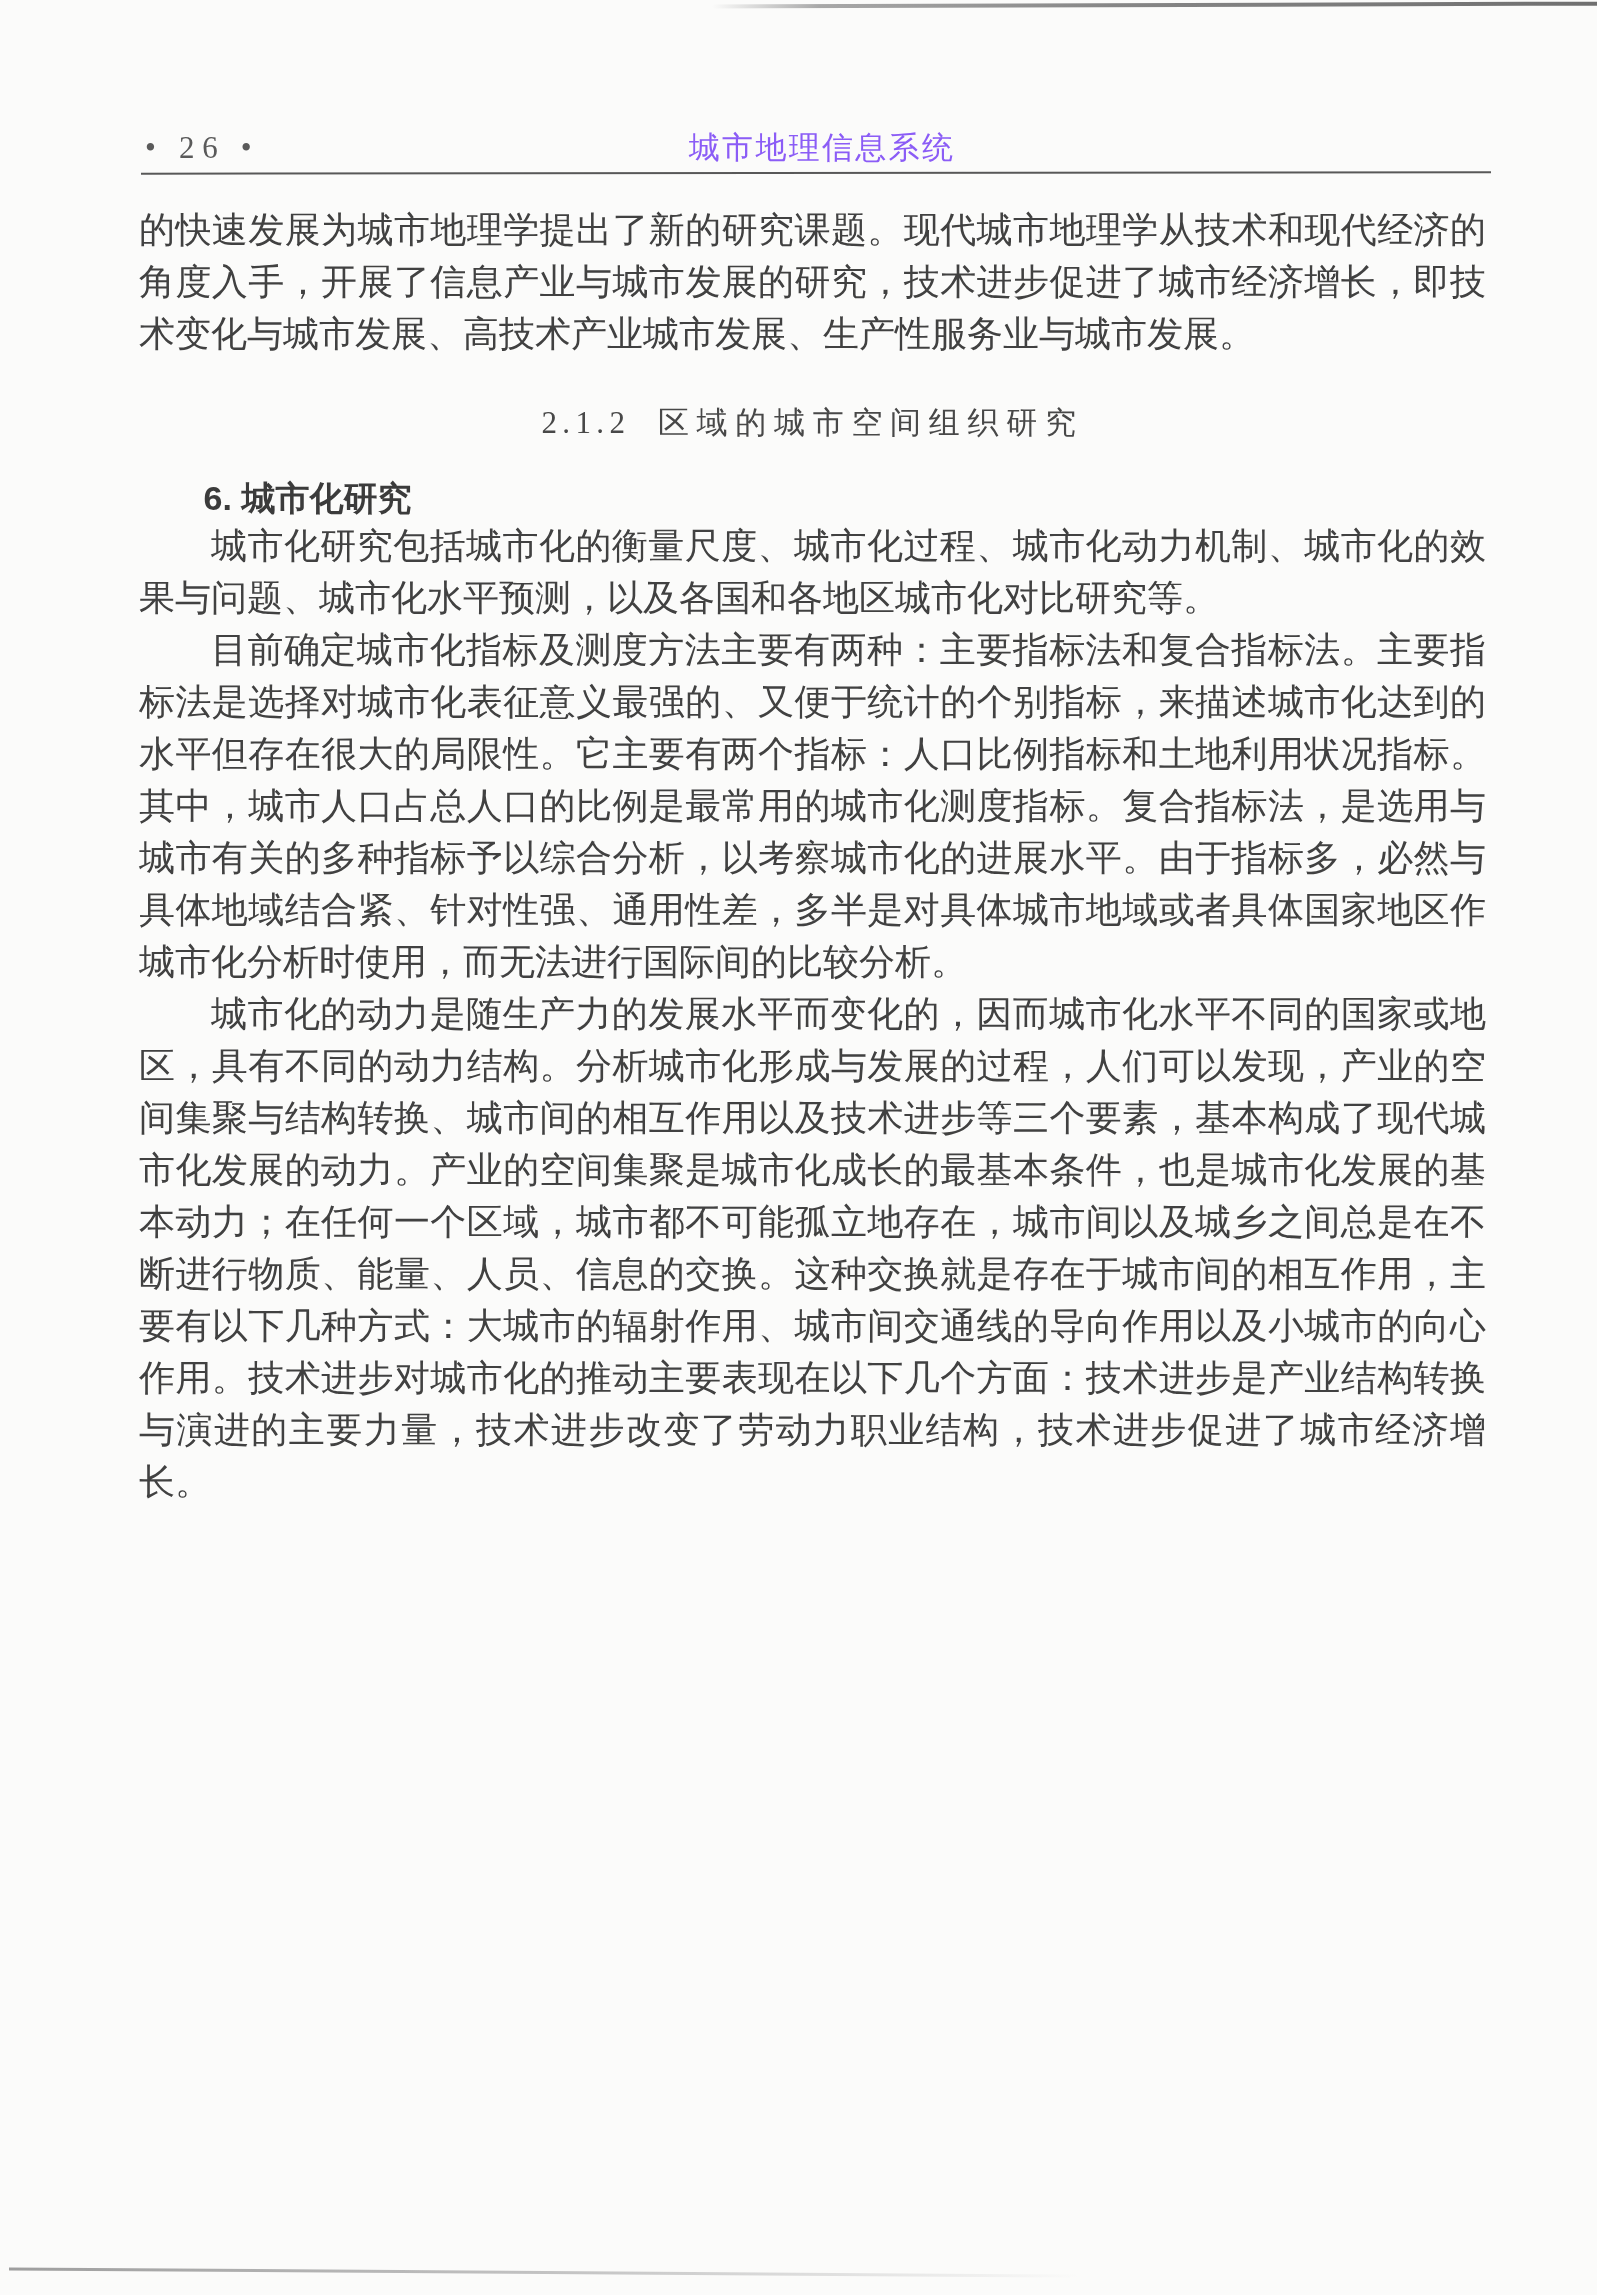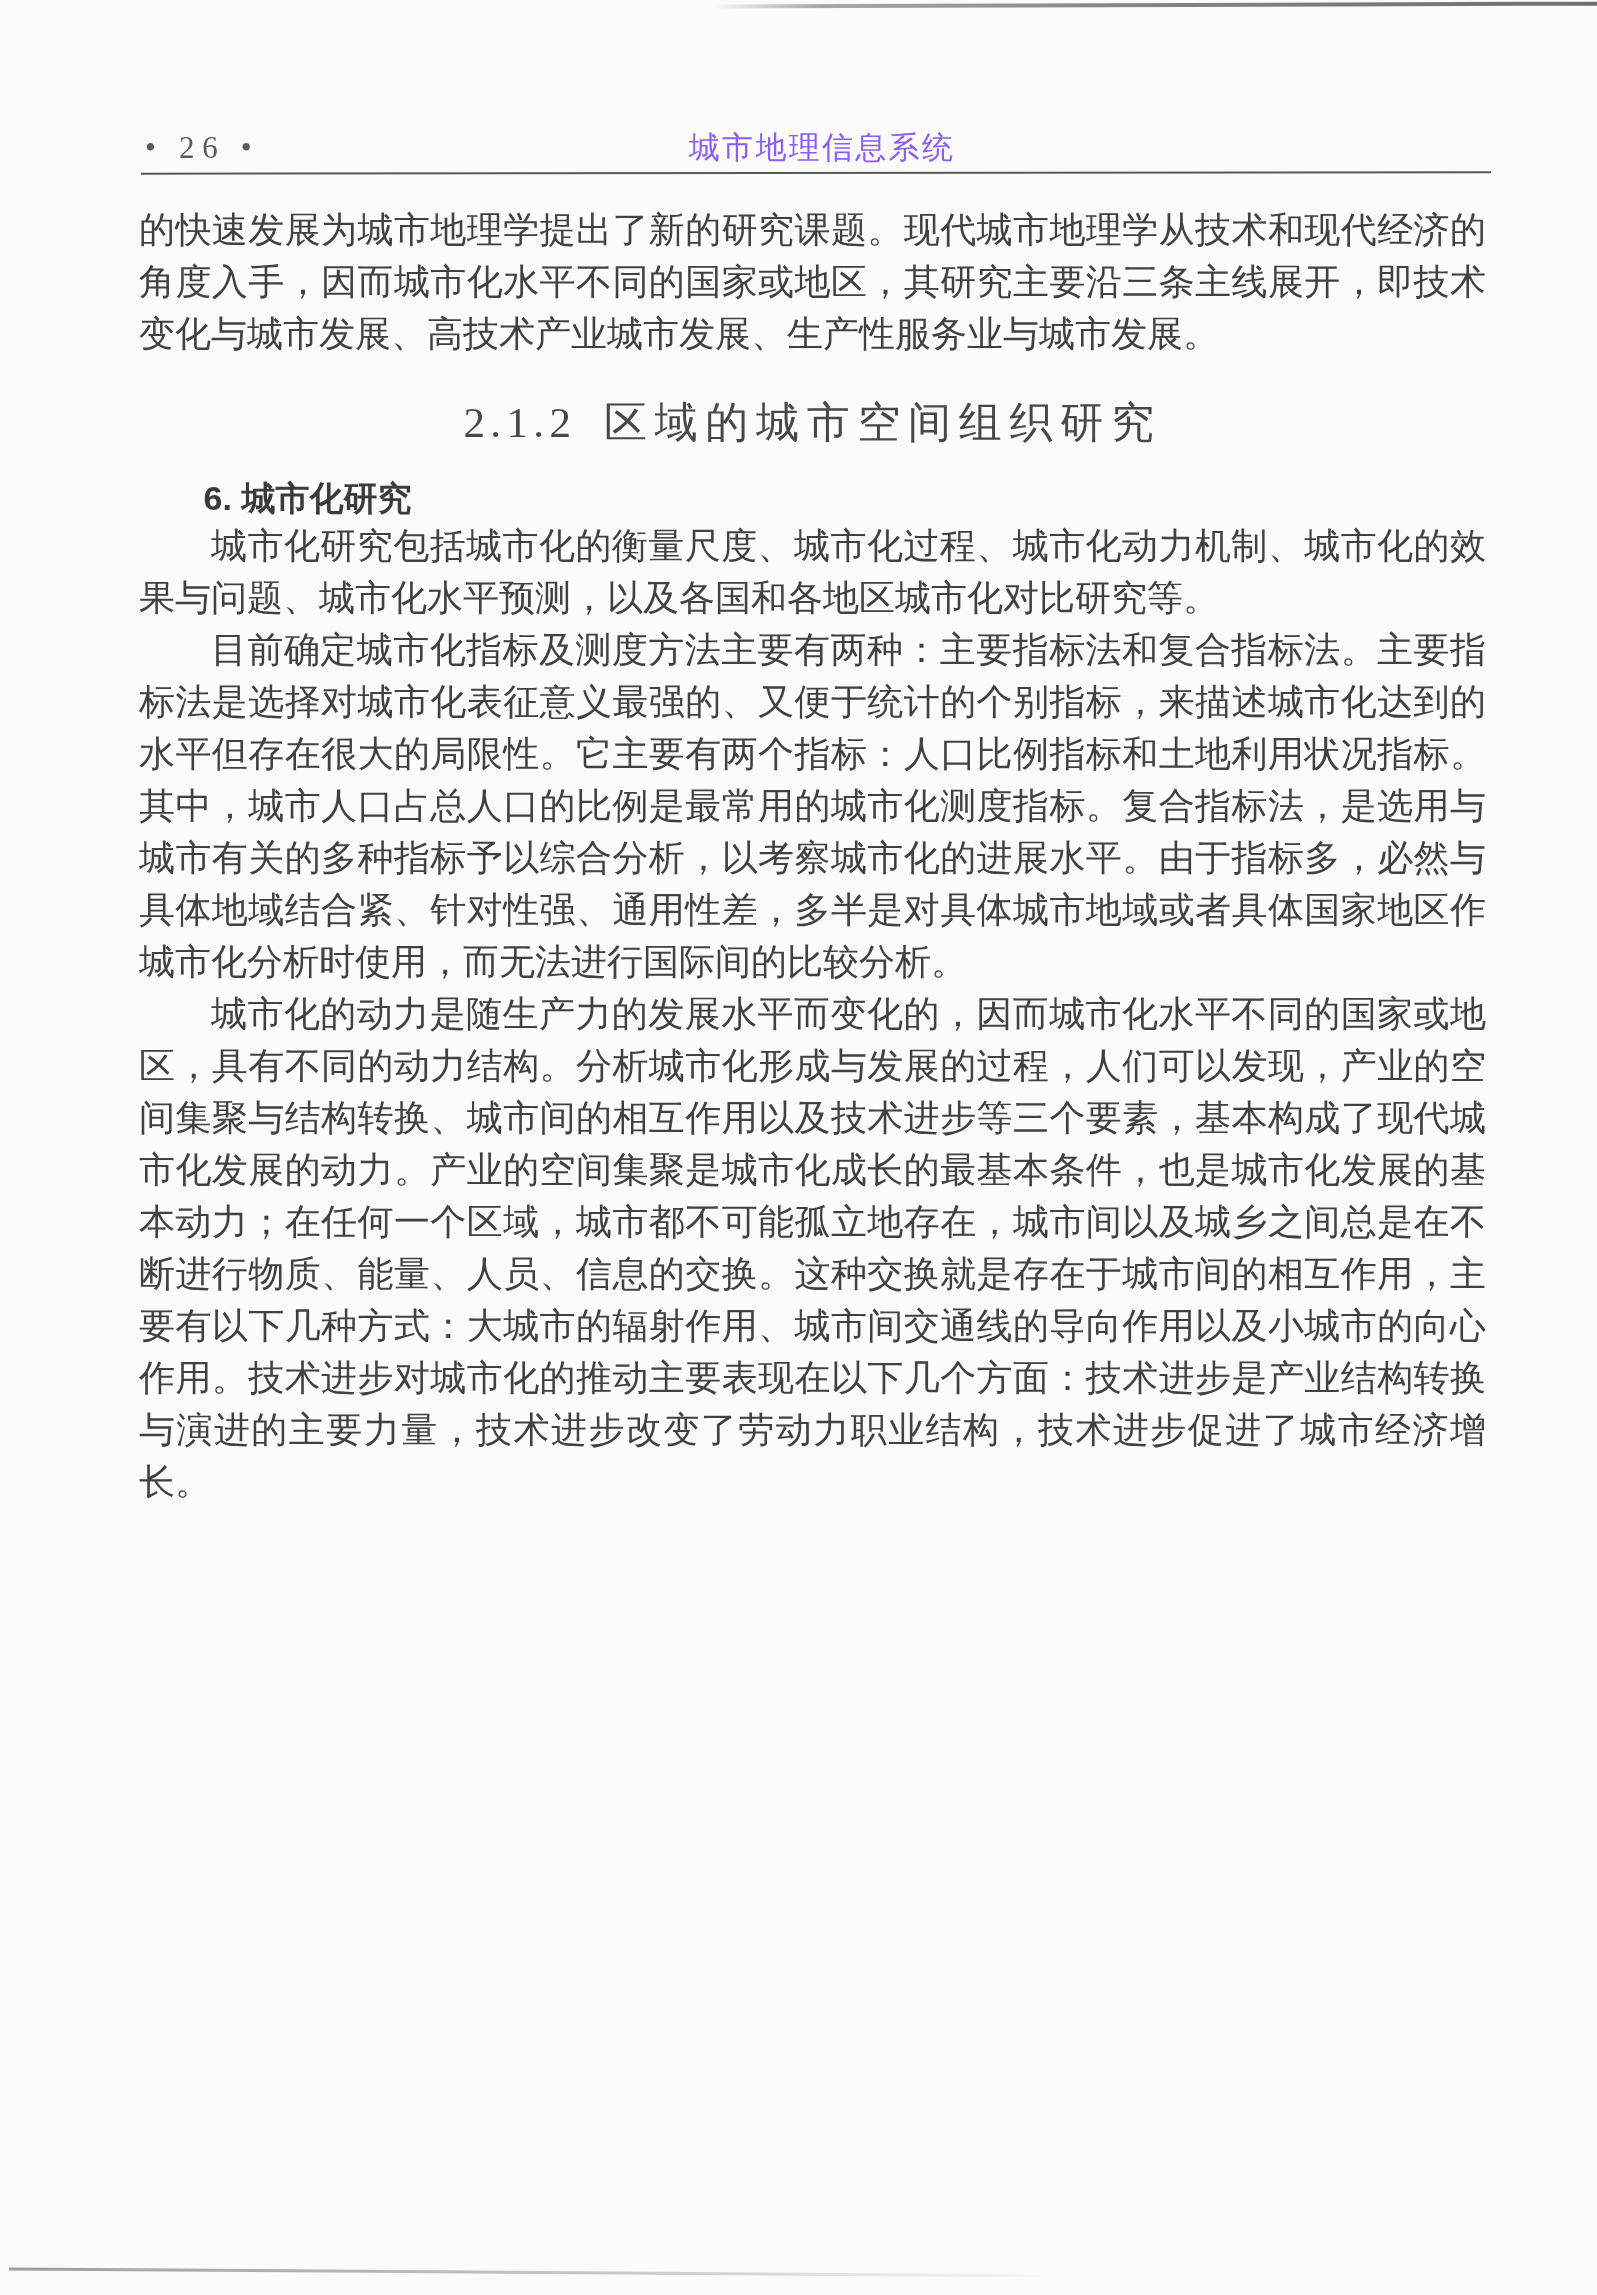--- a/index.html
+++ b/index.html
@@ -67,21 +67,21 @@
     text-justify: inter-ideograph;
     color: #414141;
   }
   .para { margin: 0; text-indent: 2em; }
   .para.no-indent { text-indent: 0; }
 
   
   .section-heading {
     margin: 32px 0 0 0;
     text-align: center;
-    font-size: 43px;
+    font-size: 31px;
     line-height: 61px;
     font-weight: 400;
     color: #484848;
   }
   .sec-num { letter-spacing: 5.4px; margin-right: 27.5px; }
   .sec-title { letter-spacing: 7.7px; }
 
   
   .sub-heading {
     margin: 23px 0 0 0;
@@ -103,21 +103,21 @@
   <div class="scan-top"></div>
 
   <header class="page-header">
     <span class="page-number">• 26 •</span>
     <span class="running-title">城市地理信息系统</span>
   </header>
   <div class="header-rule"></div>
 
   <main class="content">
 
-    <p class="para no-indent">的快速发展为城市地理学提出了新的研究课题。现代城市地理学从技术和现代经济的角度入手，因而城市化水平不同的国家或地区，其研究主要沿三条主线展开，即技术变化与城市发展、高技术产业城市发展、生产性服务业与城市发展。</p>
+    <p class="para no-indent">的快速发展为城市地理学提出了新的研究课题。现代城市地理学从技术和现代经济的角度入手，开展了信息产业与城市发展的研究，技术进步促进了城市经济增长，即技术变化与城市发展、高技术产业城市发展、生产性服务业与城市发展。</p>
 
     <h2 class="section-heading">
       <span class="sec-num">2.1.2</span><span class="sec-title">区域的城市空间组织研究</span>
     </h2>
 
     <h3 class="sub-heading">6. 城市化研究</h3>
 
     <p class="para">城市化研究包括城市化的衡量尺度、城市化过程、城市化动力机制、城市化的效果与问题、城市化水平预测，以及各国和各地区城市化对比研究等。</p>
     <p class="para">目前确定城市化指标及测度方法主要有两种：主要指标法和复合指标法。主要指标法是选择对城市化表征意义最强的、又便于统计的个别指标，来描述城市化达到的水平但存在很大的局限性。它主要有两个指标：人口比例指标和土地利用状况指标。其中，城市人口占总人口的比例是最常用的城市化测度指标。复合指标法，是选用与城市有关的多种指标予以综合分析，以考察城市化的进展水平。由于指标多，必然与具体地域结合紧、针对性强、通用性差，多半是对具体城市地域或者具体国家地区作城市化分析时使用，而无法进行国际间的比较分析。</p>
     <p class="para">城市化的动力是随生产力的发展水平而变化的，因而城市化水平不同的国家或地区，具有不同的动力结构。分析城市化形成与发展的过程，人们可以发现，产业的空间集聚与结构转换、城市间的相互作用以及技术进步等三个要素，基本构成了现代城市化发展的动力。产业的空间集聚是城市化成长的最基本条件，也是城市化发展的基本动力；在任何一个区域，城市都不可能孤立地存在，城市间以及城乡之间总是在不断进行物质、能量、人员、信息的交换。这种交换就是存在于城市间的相互作用，主要有以下几种方式：大城市的辐射作用、城市间交通线的导向作用以及小城市的向心作用。技术进步对城市化的推动主要表现在以下几个方面：技术进步是产业结构转换与演进的主要力量，技术进步改变了劳动力职业结构，技术进步促进了城市经济增长。</p>

